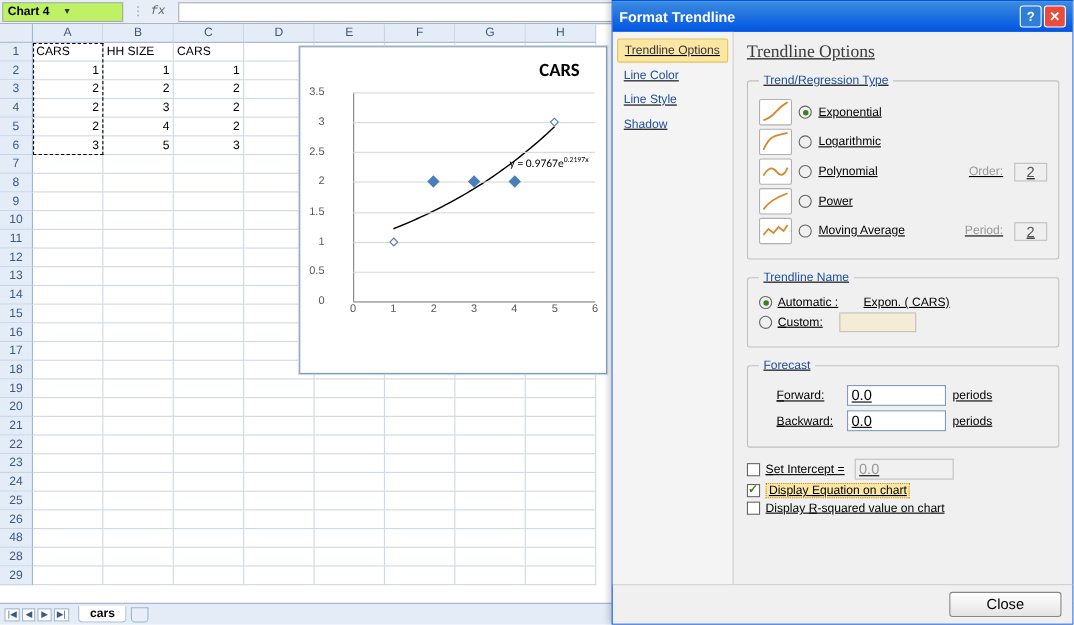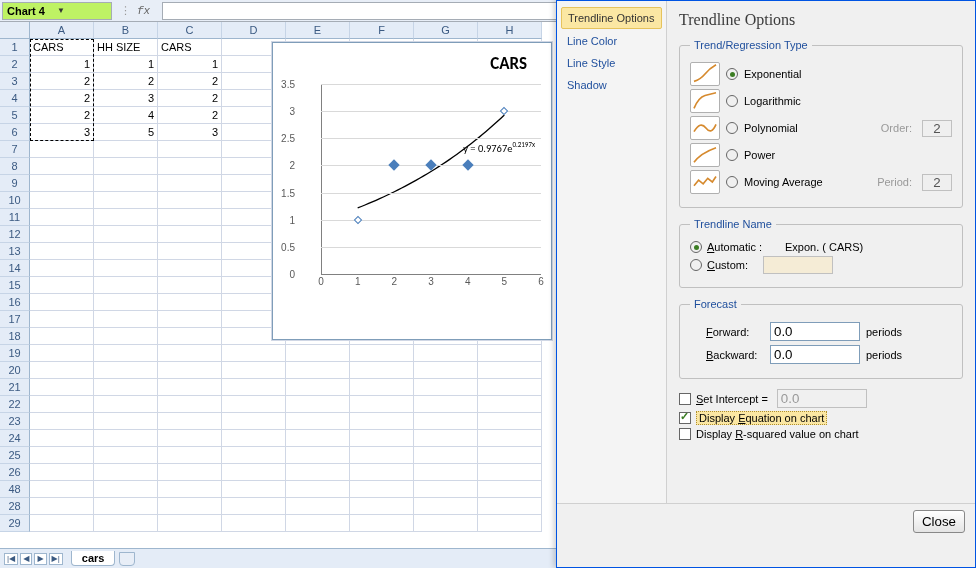--- a/index.html
+++ b/index.html
@@ -52,21 +52,21 @@
 .tab { background: #fff; border: 1px solid #9eb6ce; border-top: none; border-radius: 0 0 4px 4px; padding: 1px 10px; margin-left: 4px; font-weight: bold; }
 .newtab { width: 16px; height: 14px; margin-left: 4px; background: #e8eef7; border: 1px solid #9eb6ce; border-radius: 0 0 4px 4px; position: relative; }
 
 
 .dialog { position: absolute; right: 0; top: 0; width: 420px; height: 568px; background: #f0f0f0; border: 1px solid #0054e3; box-shadow: -2px 0 6px rgba(0,0,0,.2); }
 .dlg-title { height: 28px; background: linear-gradient(#3c8cde, #0054e3); color: #fff; display: flex; align-items: center; padding: 0 6px; font-weight: bold; font-size: 13px; }
 .dlg-title span:first-child { flex: 1; }
 .dlg-btn { width: 20px; height: 20px; border: 1px solid #fff; border-radius: 3px; margin-left: 2px; display: flex; align-items: center; justify-content: center; font-weight: bold; font-size: 12px; }
 .dlg-help { background: #2f7ed8; color: #fff; }
 .dlg-close { background: #e74c3c; color: #fff; }
-.dlg-body { display: flex; height: 502px; }
+.dlg-body { display: flex; height: 502px; text-decoration: underline; }
 .dlg-nav { width: 110px; background: #f4f4f4; border-right: 1px solid #d0d0d0; padding: 6px 4px; }
 .dlg-nav-item { padding: 4px 6px; color: #1e4e9c; cursor: pointer; margin-bottom: 2px; }
 .dlg-nav-item.active { background: #fbe7a3; border: 1px solid #e6c35c; color: #333; border-radius: 2px; }
 .dlg-main { flex: 1; padding: 10px 12px; overflow-y: auto; }
 .dlg-h { font-size: 16px; color: #3b3b3b; margin-bottom: 10px; font-family: "Segoe UI"; }
 fieldset { border: 1px solid #c0c0c0; border-radius: 3px; padding: 8px 10px 10px; margin-bottom: 10px; }
 legend { padding: 0 4px; color: #1e4e9c; }
 .type-row { display: flex; align-items: center; margin: 3px 0; gap: 6px; }
 .type-icon { width: 30px; height: 24px; border: 1px solid #b0b0b0; background: #fff; border-radius: 2px; position: relative; overflow: hidden; }
 .type-icon svg { width: 100%; height: 100%; }
@@ -78,21 +78,21 @@
 .name-custom-input { width: 70px; height: 18px; border: 1px solid #c0c0c0; background: #f5ecd6; margin-left: 10px; }
 .fc-row { display: flex; align-items: center; margin: 4px 16px; gap: 6px; }
 .fc-row label { width: 58px; }
 .fc-row input { width: 90px; border: 1px solid #7f9db9; padding: 1px 3px; }
 .chk-row { display: flex; align-items: center; margin: 3px 0; gap: 5px; }
 .chk-row.hl label { background: #fbe7a3; border: 1px dotted #b09030; padding: 0 2px; }
 .chk { width: 12px; height: 12px; border: 1px solid #666; display: inline-block; background: #fff; position: relative; }
 .chk.checked::after { content: "✓"; position: absolute; top: -3px; left: 0px; font-size: 11px; color: #3b7d23; font-weight: bold; }
 .intercept-input { width: 90px; border: 1px solid #c0c0c0; background: #f0f0f0; color: #999; padding: 1px 3px; margin-left: 4px; }
 .dlg-footer { height: 36px; border-top: 1px solid #d0d0d0; display: flex; align-items: center; justify-content: flex-end; padding: 0 10px; }
-.close-btn { padding: 3px 8px; border: 1px solid #888; background: linear-gradient(#fff,#e4e4e4); border-radius: 3px; cursor: pointer; }
+.close-btn { padding: 3px 33px; border: 1px solid #888; background: linear-gradient(#fff,#e4e4e4); border-radius: 3px; cursor: pointer; }
 .underline-letter { text-decoration: underline; }
 </style>
 </head>
 <body>
 
 <div class="formula-bar">
   <div class="name-box">
     <span>Chart 4</span>
     <span class="dd">▼</span>
   </div>
@@ -496,20 +496,25 @@
     <span>|◀</span>
     <span>◀</span>
     <span>▶</span>
     <span>▶|</span>
   </div>
   <div class="tab">cars</div>
   <div class="newtab"></div>
 </div>
 
 <div class="dialog">
+  <div class="dlg-title">
+    <span>Format Trendline</span>
+    <div class="dlg-btn dlg-help">?</div>
+    <div class="dlg-btn dlg-close">✕</div>
+  </div>
   <div class="dlg-body">
     <div class="dlg-nav" id="dlg-nav">
         <div class="dlg-nav-item active">Trendline Options</div>
         <div class="dlg-nav-item">Line Color</div>
         <div class="dlg-nav-item">Line Style</div>
         <div class="dlg-nav-item">Shadow</div>
       </div>
     <div class="dlg-main">
       <div class="dlg-h">Trendline Options</div>
       <fieldset>

